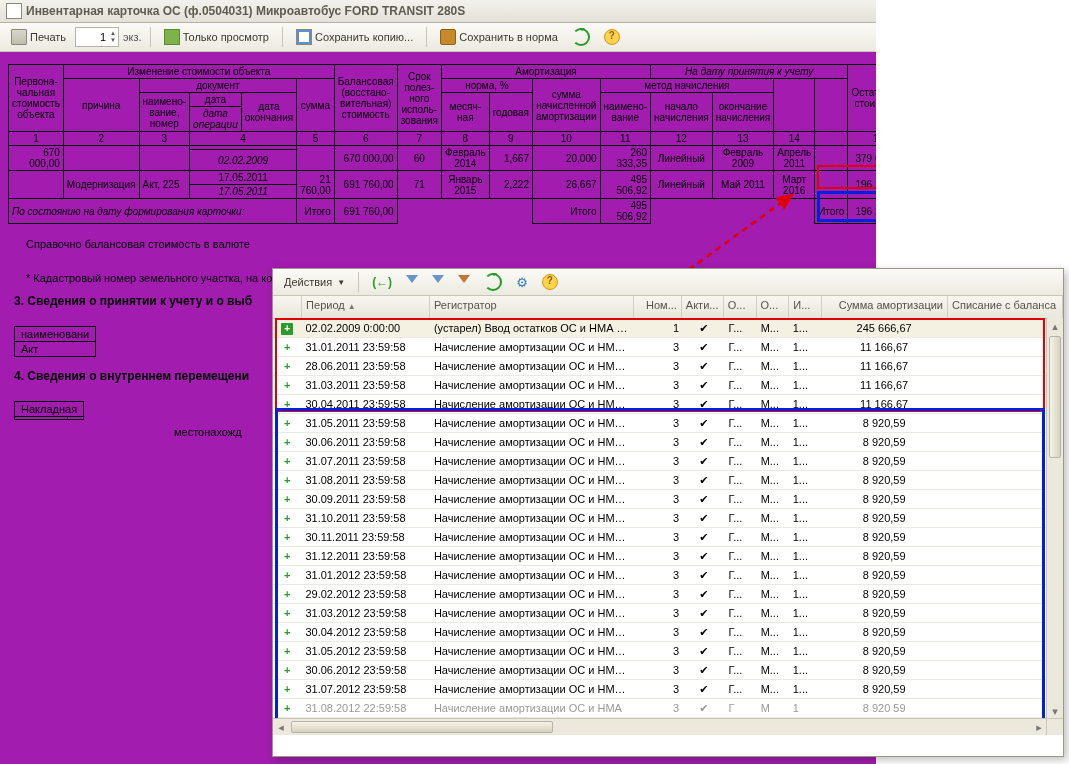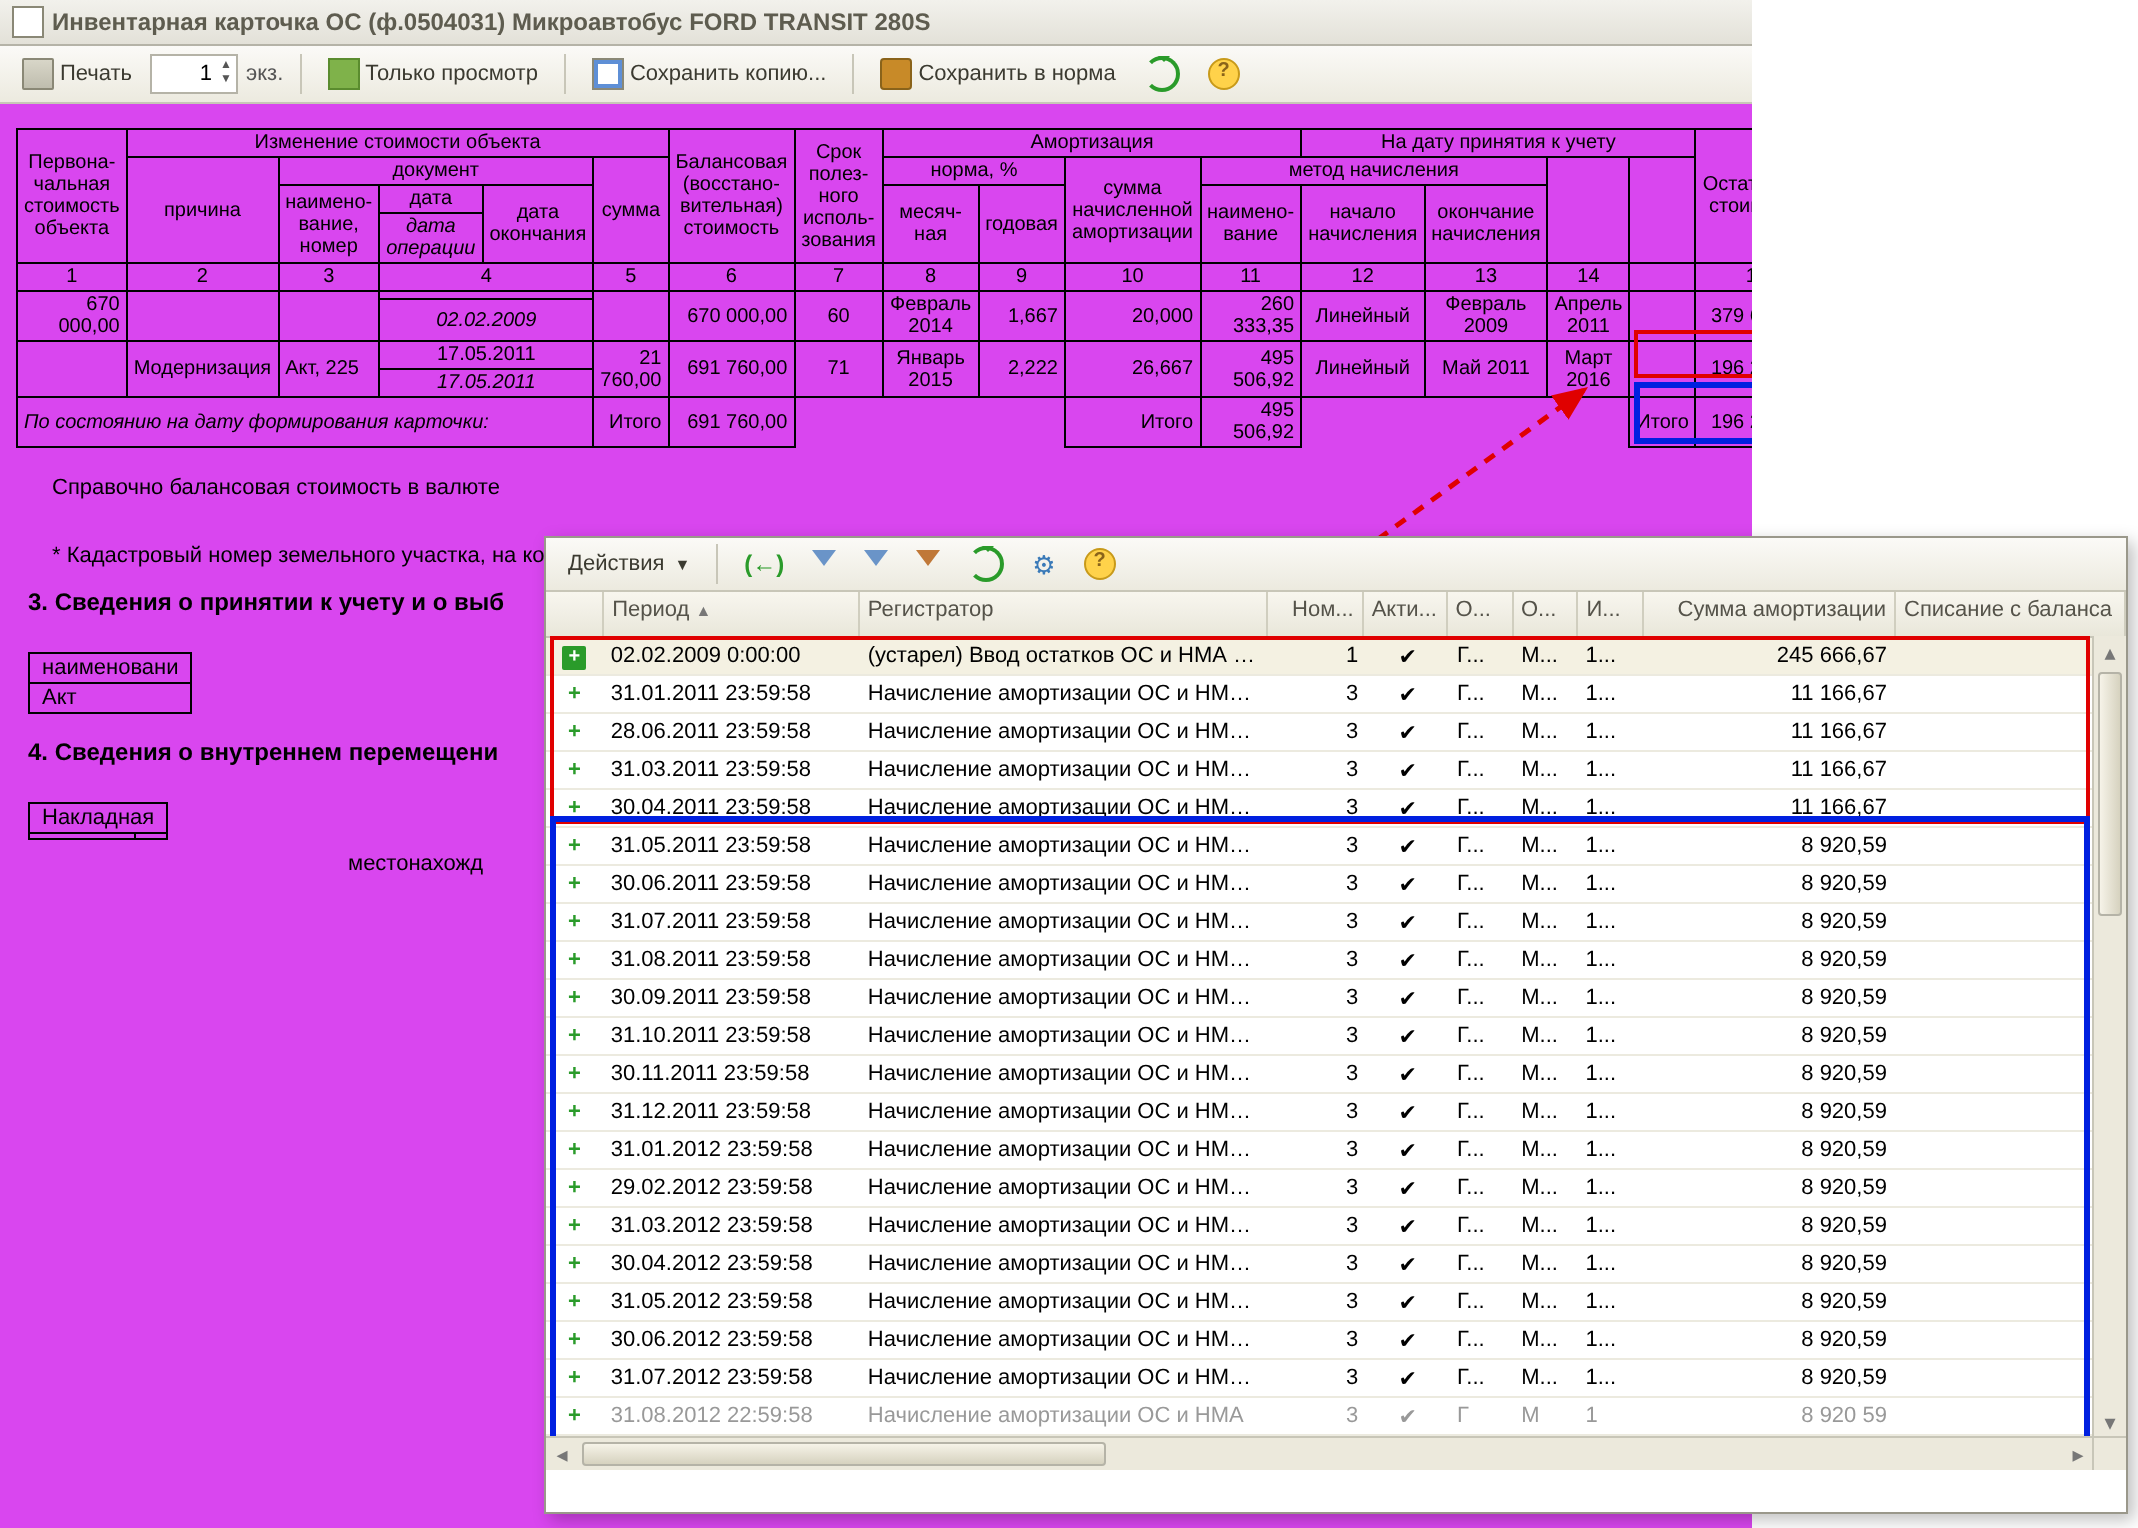--- a/index.html
+++ b/index.html
@@ -1,16 +1,16 @@
 <!DOCTYPE html>
 <html><head>
 <meta charset="utf-8">
 <style>
   html,body{margin:0;padding:0;font-family:Tahoma,Arial,sans-serif;font-size:11px;color:#000;background:#fff;}
-  .window{width:876px;height:764px;position:relative;background:#d946ef;}
+  .window{width:876px;height:764px;position:relative;background:#a21caf;}
   .titlebar{background:linear-gradient(#f2f1ec,#e3e1d8);height:22px;border-bottom:1px solid #b5b3a7;display:flex;align-items:center;padding:0 6px;color:#5e5c4f;font-weight:bold;font-size:12px;}
   .titlebar .doc-icon{width:14px;height:14px;margin-right:4px;border:1px solid #8a8876;background:#fff;}
   .toolbar{background:linear-gradient(#fbfaf7,#eceadf);height:28px;border-bottom:1px solid #c8c6b8;display:flex;align-items:center;padding:0 6px;gap:4px;}
   .tbtn{display:flex;align-items:center;gap:3px;padding:2px 5px;border-radius:3px;cursor:pointer;color:#3b3a30;}
   .tbtn .ic{width:14px;height:14px;display:inline-block;}
   .spinner{display:flex;align-items:center;border:1px solid #b5b3a7;background:#fff;height:18px;}
   .spinner input{width:28px;border:none;text-align:right;font-size:11px;padding:0 2px;outline:none;}
   .spinner .arrows{display:flex;flex-direction:column;}
   .spinner .arrows span{font-size:6px;line-height:7px;padding:0 2px;cursor:pointer;color:#555;}
   .divider{width:1px;height:20px;background:#c8c6b8;margin:0 4px;}
@@ -38,21 +38,21 @@
   .subwin .titlebar .spacer{flex:1;}
   .subwin .winbtn{width:16px;height:14px;border:1px solid #b5b3a7;background:linear-gradient(#fbfaf7,#e5e2d4);margin-left:2px;display:flex;align-items:center;justify-content:center;font-size:9px;cursor:pointer;}
   .subwin .toolbar{height:26px;}
   .grid{position:relative;height:calc(100% - 48px);overflow:hidden;background:#fff;}
   .grid-header{display:flex;background:linear-gradient(#f8f6ef,#e9e7da);border-bottom:1px solid #c8c6b8;height:22px;align-items:stretch;}
   .grid-header .col{border-right:1px solid #d0cebf;padding:3px 4px;color:#55534a;white-space:nowrap;overflow:hidden;text-overflow:ellipsis;}
   .grid-body{overflow-y:auto;height:calc(100% - 22px);}
   .row{display:flex;height:18px;align-items:center;border-bottom:1px solid #eceadf;}
   .row .cell{padding:0 4px;white-space:nowrap;overflow:hidden;text-overflow:ellipsis;}
   .cell.plus{color:#2a9b2a;font-weight:bold;text-align:center;}
-  .cell.num{text-align:right;}
+  .cell.num{text-align:center;}
   .cell.check{text-align:center;}
   .grid .c0{width:22px;}
   .grid .c1{width:130px;}
   .grid .c2{width:214px;}
   .grid .c3{width:42px;text-align:right;}
   .grid .c4{width:36px;}
   .grid .c5{width:26px;}
   .grid .c6{width:26px;}
   .grid .c7{width:26px;}
   .grid .c8{width:128px;}
@@ -134,21 +134,21 @@
 <div class="body">
 
   <table class="main">
     <tbody>
           <tr>
       <td rowspan="4" style="width:60px">Первона-<br>чальная<br>стоимость<br>объекта</td>
       <td colspan="5">Изменение стоимости объекта</td>
       <td rowspan="4" style="width:75px">Балансовая<br>(восстано-<br>вительная)<br>стоимость</td>
       <td rowspan="4" style="width:45px">Срок<br>полез-<br>ного<br>исполь-<br>зования</td>
       <td colspan="4">Амортизация</td>
-      <td colspan="4" style="border:1px solid #000">На дату принятия к учету</td>
+      <td colspan="4" style="font-style:italic;border:1px solid #000">На дату принятия к учету</td>
       <td rowspan="4" style="width:65px">Остаточная<br>стоимость</td>
     </tr>
     <tr>
       <td rowspan="3" style="width:75px">причина</td>
       <td colspan="3">документ</td>
       <td rowspan="3" style="width:55px">сумма</td>
       <td colspan="2">норма, %</td>
       <td rowspan="3" style="width:65px">сумма<br>начисленной<br>амортизации</td>
       <td colspan="3">метод начисления</td>
       <td rowspan="3" style="width:20px;border:1px solid #000"></td>

